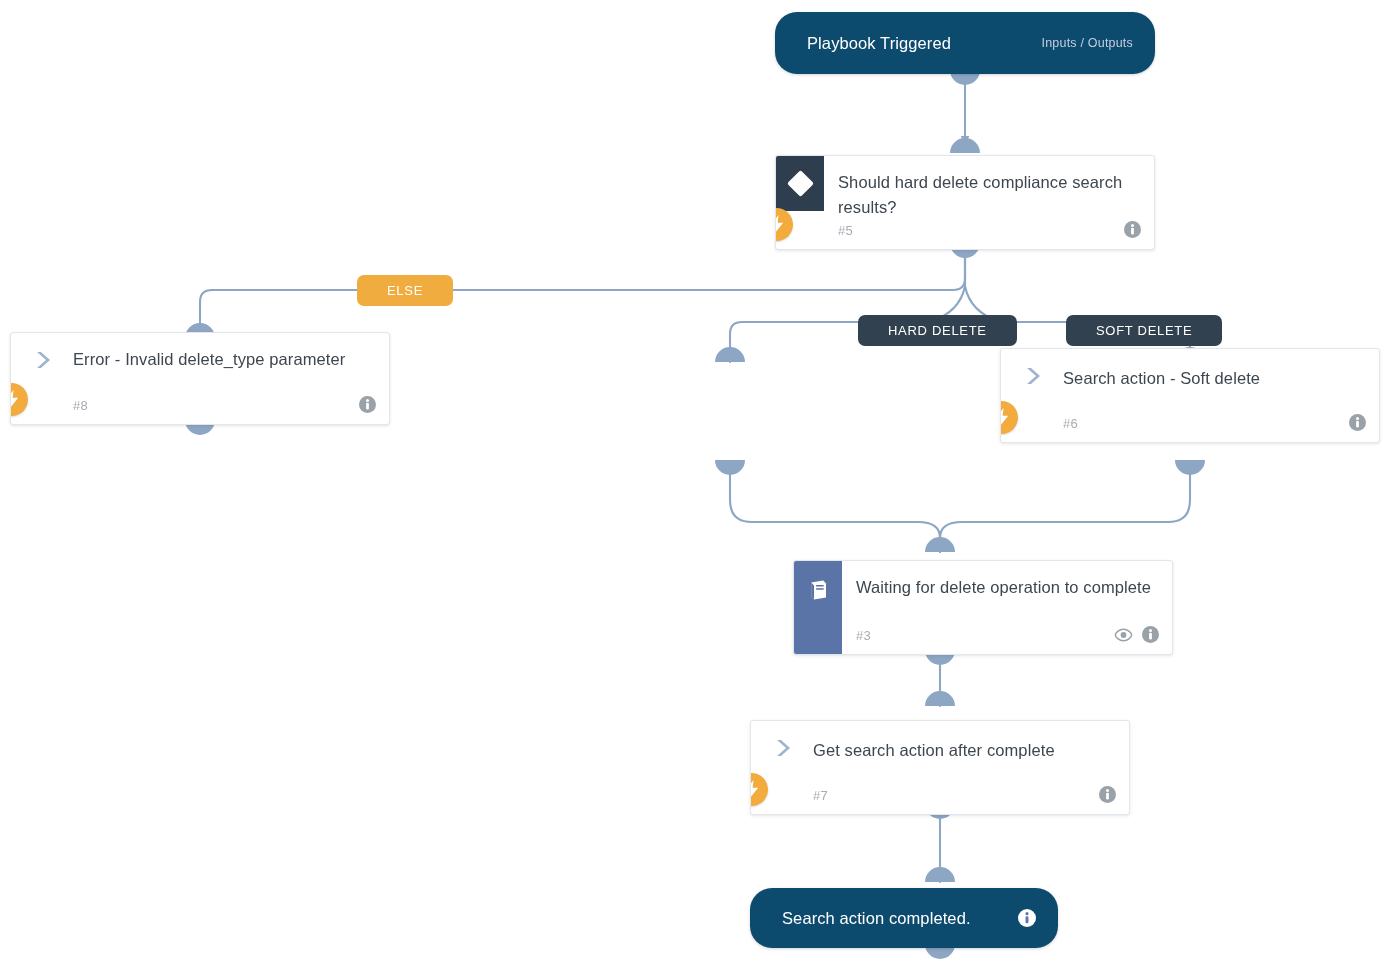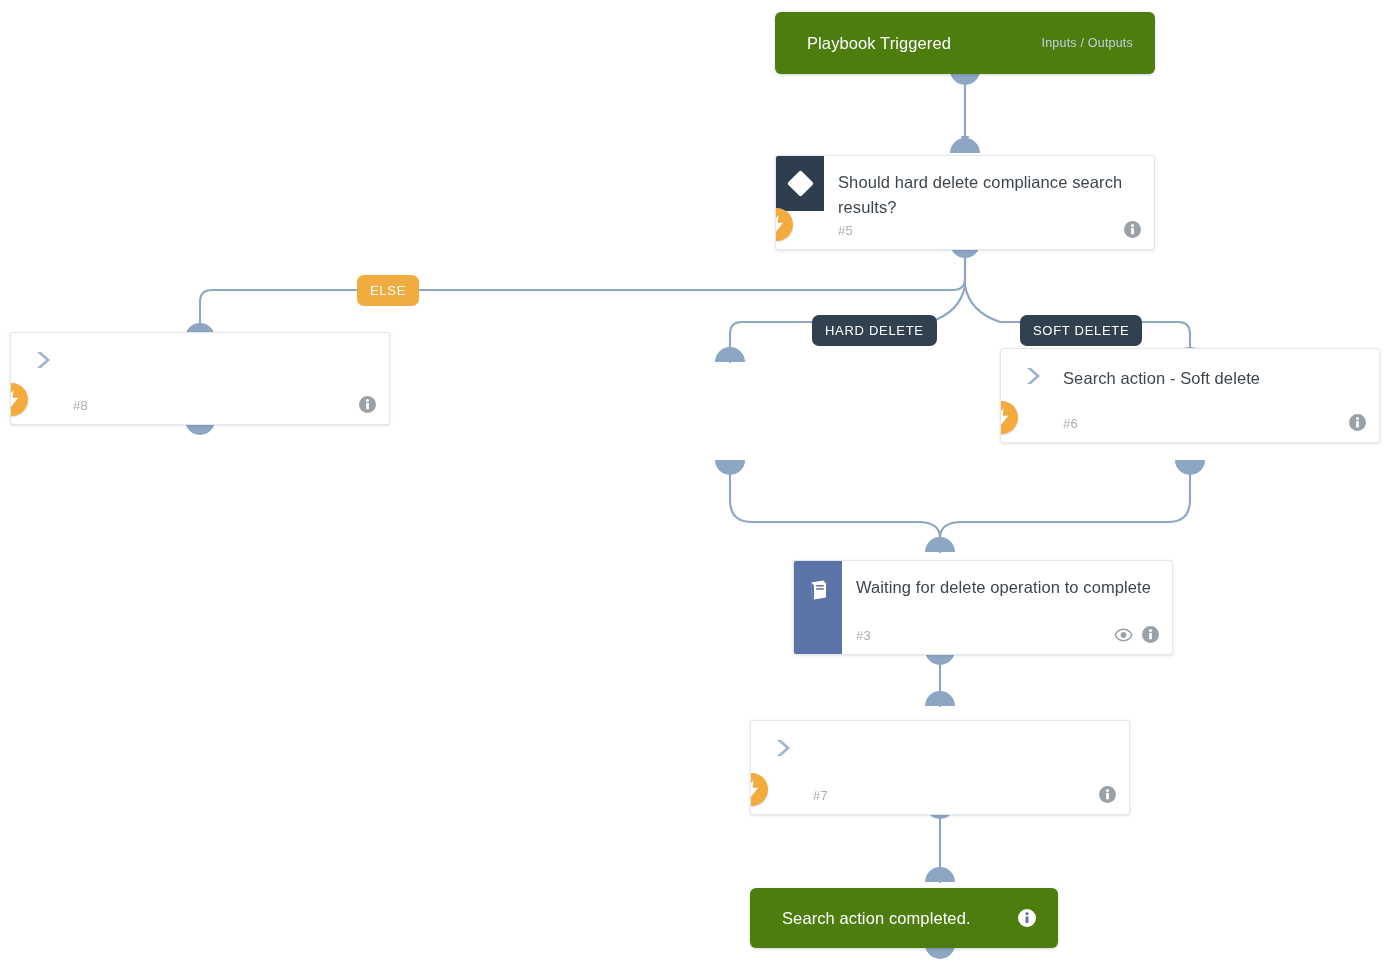--- a/index.html
+++ b/index.html
@@ -123,22 +123,22 @@
     align-items: flex-start;
     justify-content: center;
     padding-top: 17px;
     box-sizing: border-box;
   }
 
   
   .pill {
     position: absolute;
     box-sizing: border-box;
-    background: #4d7c0f;
-    border-radius: 6px;
+    background: #0c4a6e;
+    border-radius: 22px;
     box-shadow: 0 1px 3px rgba(40,50,65,0.22);
     display: flex;
     align-items: center;
     text-align: right;
   }
   .pill-title {
     color: #ffffff;
     font-size: 16.5px;
     margin-left: 32px;
     letter-spacing: 0.1px;
@@ -157,26 +157,26 @@
 
   
   .branch-label {
     position: absolute;
     box-sizing: border-box;
     height: 31px;
     border-radius: 7px;
     display: flex;
     align-items: center;
     justify-content: center;
-    padding: 0 13px;
+    padding: 0 30px;
     color: #ffffff;
     font-size: 13px;
     letter-spacing: 0.7px;
   }
-  .branch-label.dark { background: #31414f; }
+  .branch-label.dark { background: #31414f; margin-left: 46px; }
   .branch-label.amber { background: #f0ac3e; }
 
   
   .stub {
     position: absolute;
     width: 30px;
     height: 15px;
     background: #8ca6c4;
   }
   .stub.out { border-radius: 0 0 18px 18px; }
@@ -259,20 +259,21 @@
         <circle cx="8.5" cy="4.4" r="1.5" fill="#ffffff"></circle>
         <rect x="7.1" y="6.8" width="2.8" height="6.6" rx="1.2" fill="#ffffff"></rect>
       </svg>
     </div>
   </div>
 
   <div class="node" style="left:10px; top:332px; width:380px; height:93px;">
     <svg class="chev-icon" viewBox="0 0 22 22">
       <path d="M4 3 L13 11 L4 19 L8 19 L17 11 L8 3 Z" fill="#9fb4cd"></path>
     </svg>
+    <div class="node-title">Error - Invalid delete_type parameter</div>
     <div class="node-num">#8</div>
     <div class="bolt-badge">
       <svg width="16" height="19" viewBox="0 0 16 19" aria-hidden="true">
         <path d="M9.6 0 L1.4 10.6 L6.6 10.6 L5.1 19 L14.2 7.8 L8.6 7.8 Z" fill="#ffffff"></path>
       </svg>
     </div>
     <div class="node-meta">
       <svg width="17" height="17" viewBox="0 0 17 17">
         <circle cx="8.5" cy="8.5" r="8.5" fill="#9aa2a9"></circle>
         <circle cx="8.5" cy="4.4" r="1.5" fill="#ffffff"></circle>
@@ -323,20 +324,21 @@
         <circle cx="8.5" cy="4.4" r="1.5" fill="#ffffff"></circle>
         <rect x="7.1" y="6.8" width="2.8" height="6.6" rx="1.2" fill="#ffffff"></rect>
       </svg>
     </div>
   </div>
 
   <div class="node" style="left:750px; top:720px; width:380px; height:95px;">
     <svg class="chev-icon" viewBox="0 0 22 22">
       <path d="M4 3 L13 11 L4 19 L8 19 L17 11 L8 3 Z" fill="#9fb4cd"></path>
     </svg>
+    <div class="node-title single">Get search action after complete</div>
     <div class="node-num">#7</div>
     <div class="bolt-badge">
       <svg width="16" height="19" viewBox="0 0 16 19" aria-hidden="true">
         <path d="M9.6 0 L1.4 10.6 L6.6 10.6 L5.1 19 L14.2 7.8 L8.6 7.8 Z" fill="#ffffff"></path>
       </svg>
     </div>
     <div class="node-meta">
       <svg width="17" height="17" viewBox="0 0 17 17">
         <circle cx="8.5" cy="8.5" r="8.5" fill="#9aa2a9"></circle>
         <circle cx="8.5" cy="4.4" r="1.5" fill="#ffffff"></circle>

